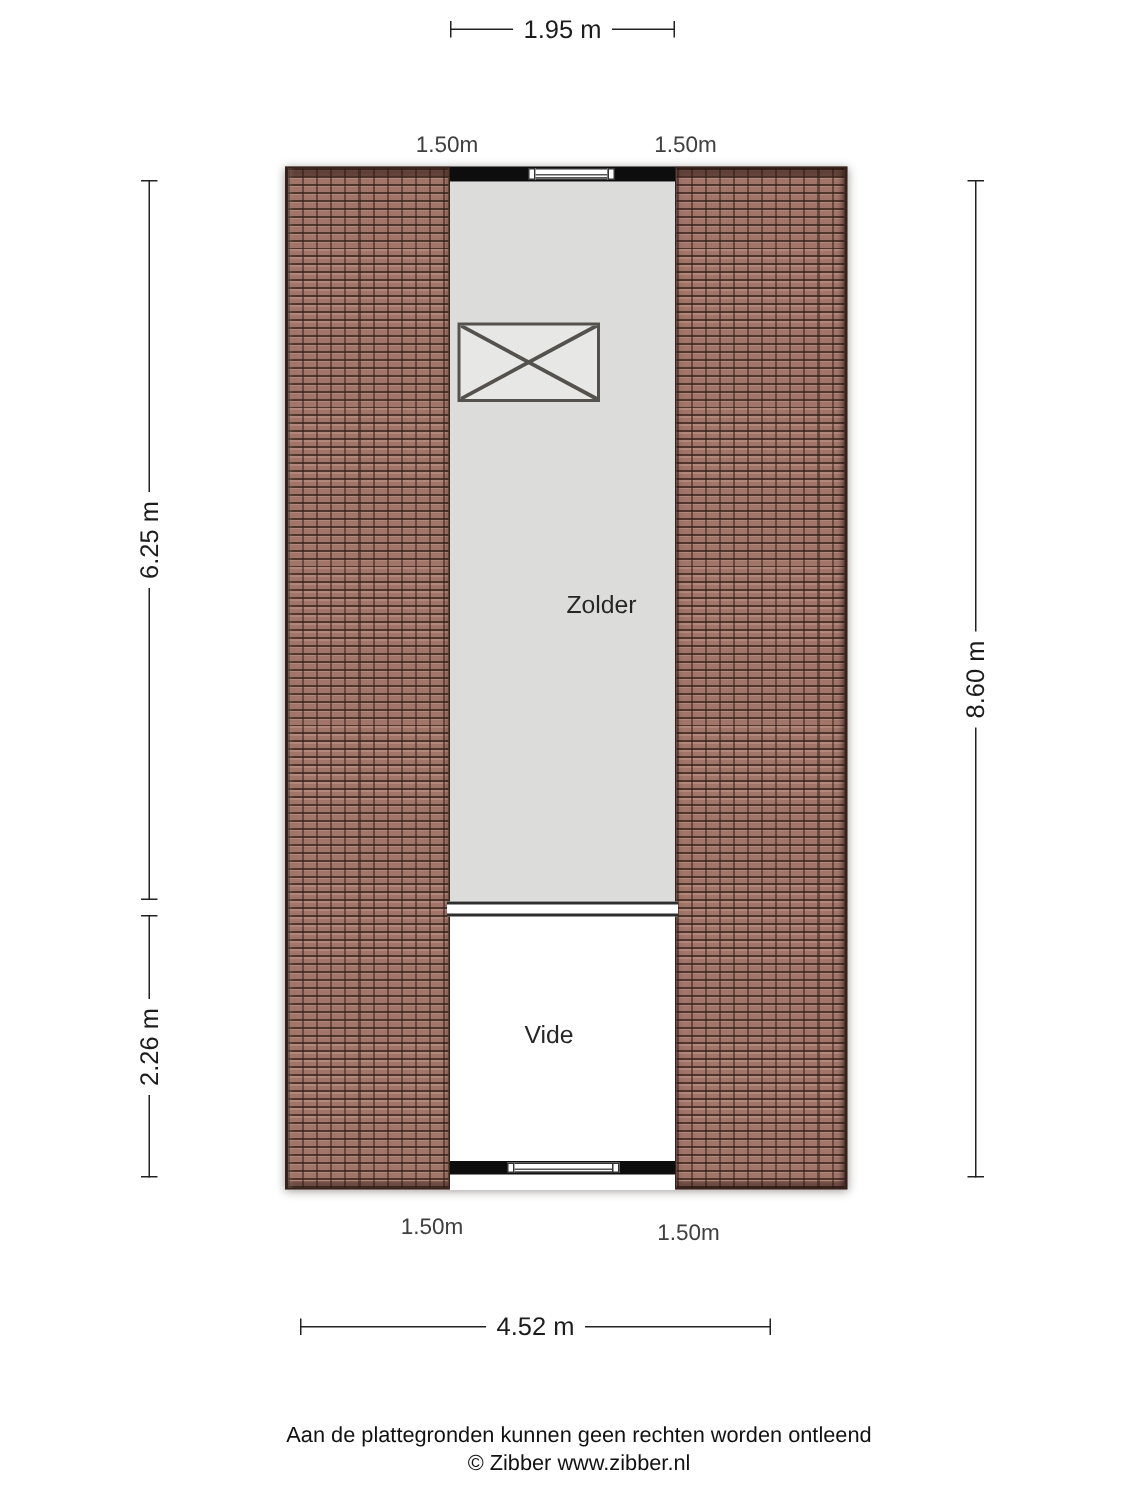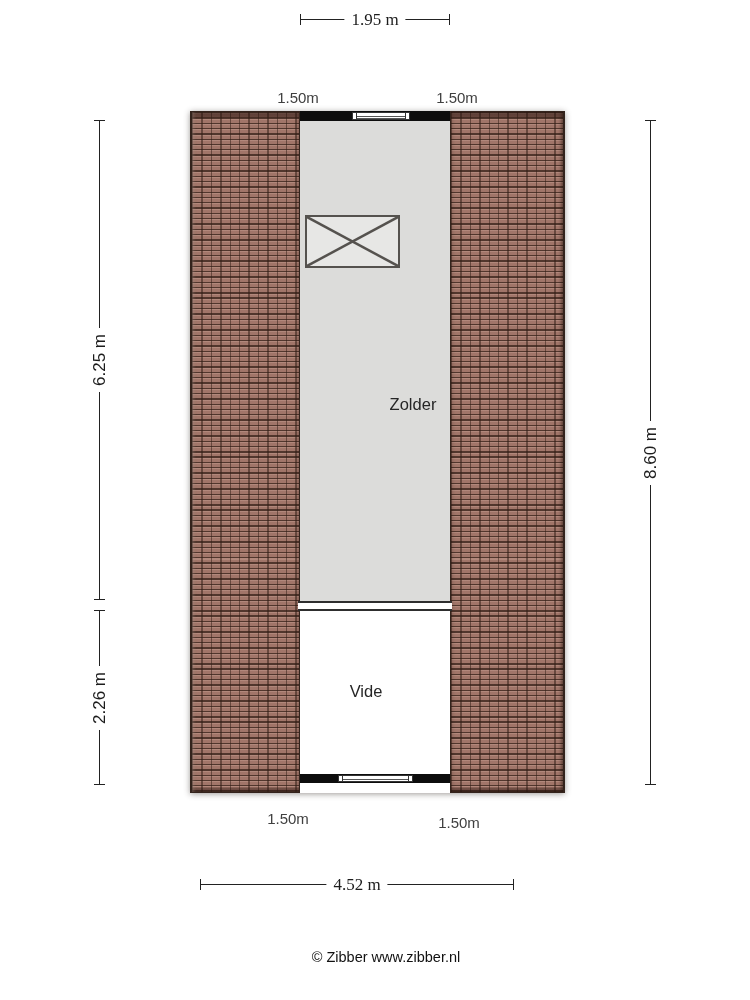--- a/index.html
+++ b/index.html
@@ -64,21 +64,21 @@
   }
   .cross-marker svg { display:block; width:100%; height:100%; }
 
   
   .room-label {
     position:absolute; transform:translate(-50%,-50%);
     font-size:16.5px; color:#262626; white-space:nowrap;
   }
 
   
-  .dim-h { position:absolute; height:18px;font-family:Liberation Serif, serif; }
+  .dim-h { position:absolute; height:18px; }
   .dim-h .line { position:absolute; left:0; right:0; top:8px; height:1px; background:#222; }
   .dim-h .tick { position:absolute; top:3px; width:1px; height:11px; background:#222; }
   .dim-h .tick.t-left  { left:0; }
   .dim-h .tick.t-right { right:0; }
   .dim-h .dim-label {
     position:absolute; left:50%; top:8.5px; transform:translate(-50%,-50%);
     background:#fff; padding:0 7px; font-size:17px; white-space:nowrap;
   }
   .dim-v { position:absolute; width:11px; }
   .dim-v .line { position:absolute; top:0; bottom:0; left:5px; width:1px; background:#222; }
@@ -132,21 +132,21 @@
 
   <div class="railing"></div>
 
   <div class="cross-marker">
     <svg viewBox="0 0 100 100" preserveAspectRatio="none">
       <line x1="0" y1="0" x2="100" y2="100" stroke="#55524e" stroke-width="2.5" vector-effect="non-scaling-stroke"></line>
       <line x1="0" y1="100" x2="100" y2="0" stroke="#55524e" stroke-width="2.5" vector-effect="non-scaling-stroke"></line>
     </svg>
   </div>
 
-  <div class="room-label" style="left:401px; top:404px;margin-left:12px;">Zolder</div>
+  <div class="room-label" style="left:401px; top:404px;">Zolder</div>
   <div class="room-label" style="left:366px; top:681px;margin-top:10px;">Vide</div>
 
   <div class="dim-h" style="left:300px; top:11px; width:150px;">
     <div class="line"></div>
     <div class="tick t-left"></div>
     <div class="tick t-right"></div>
     <div class="dim-label">1.95 m</div>
   </div>
 
   <div class="small-dim" style="left:298px; top:97px;">1.50m</div>
@@ -177,16 +177,17 @@
   <div class="small-dim" style="left:459px; top:822px;">1.50m</div>
 
   <div class="dim-h" style="left:200px; top:876px; width:314px;">
     <div class="line"></div>
     <div class="tick t-left"></div>
     <div class="tick t-right"></div>
     <div class="dim-label">4.52 m</div>
   </div>
 
   <div class="footer">
+    <div>Aan de plattegronden kunnen geen rechten worden ontleend</div>
     <div>© Zibber www.zibber.nl</div>
   </div>
 
 </div>
 
 </body></html>

